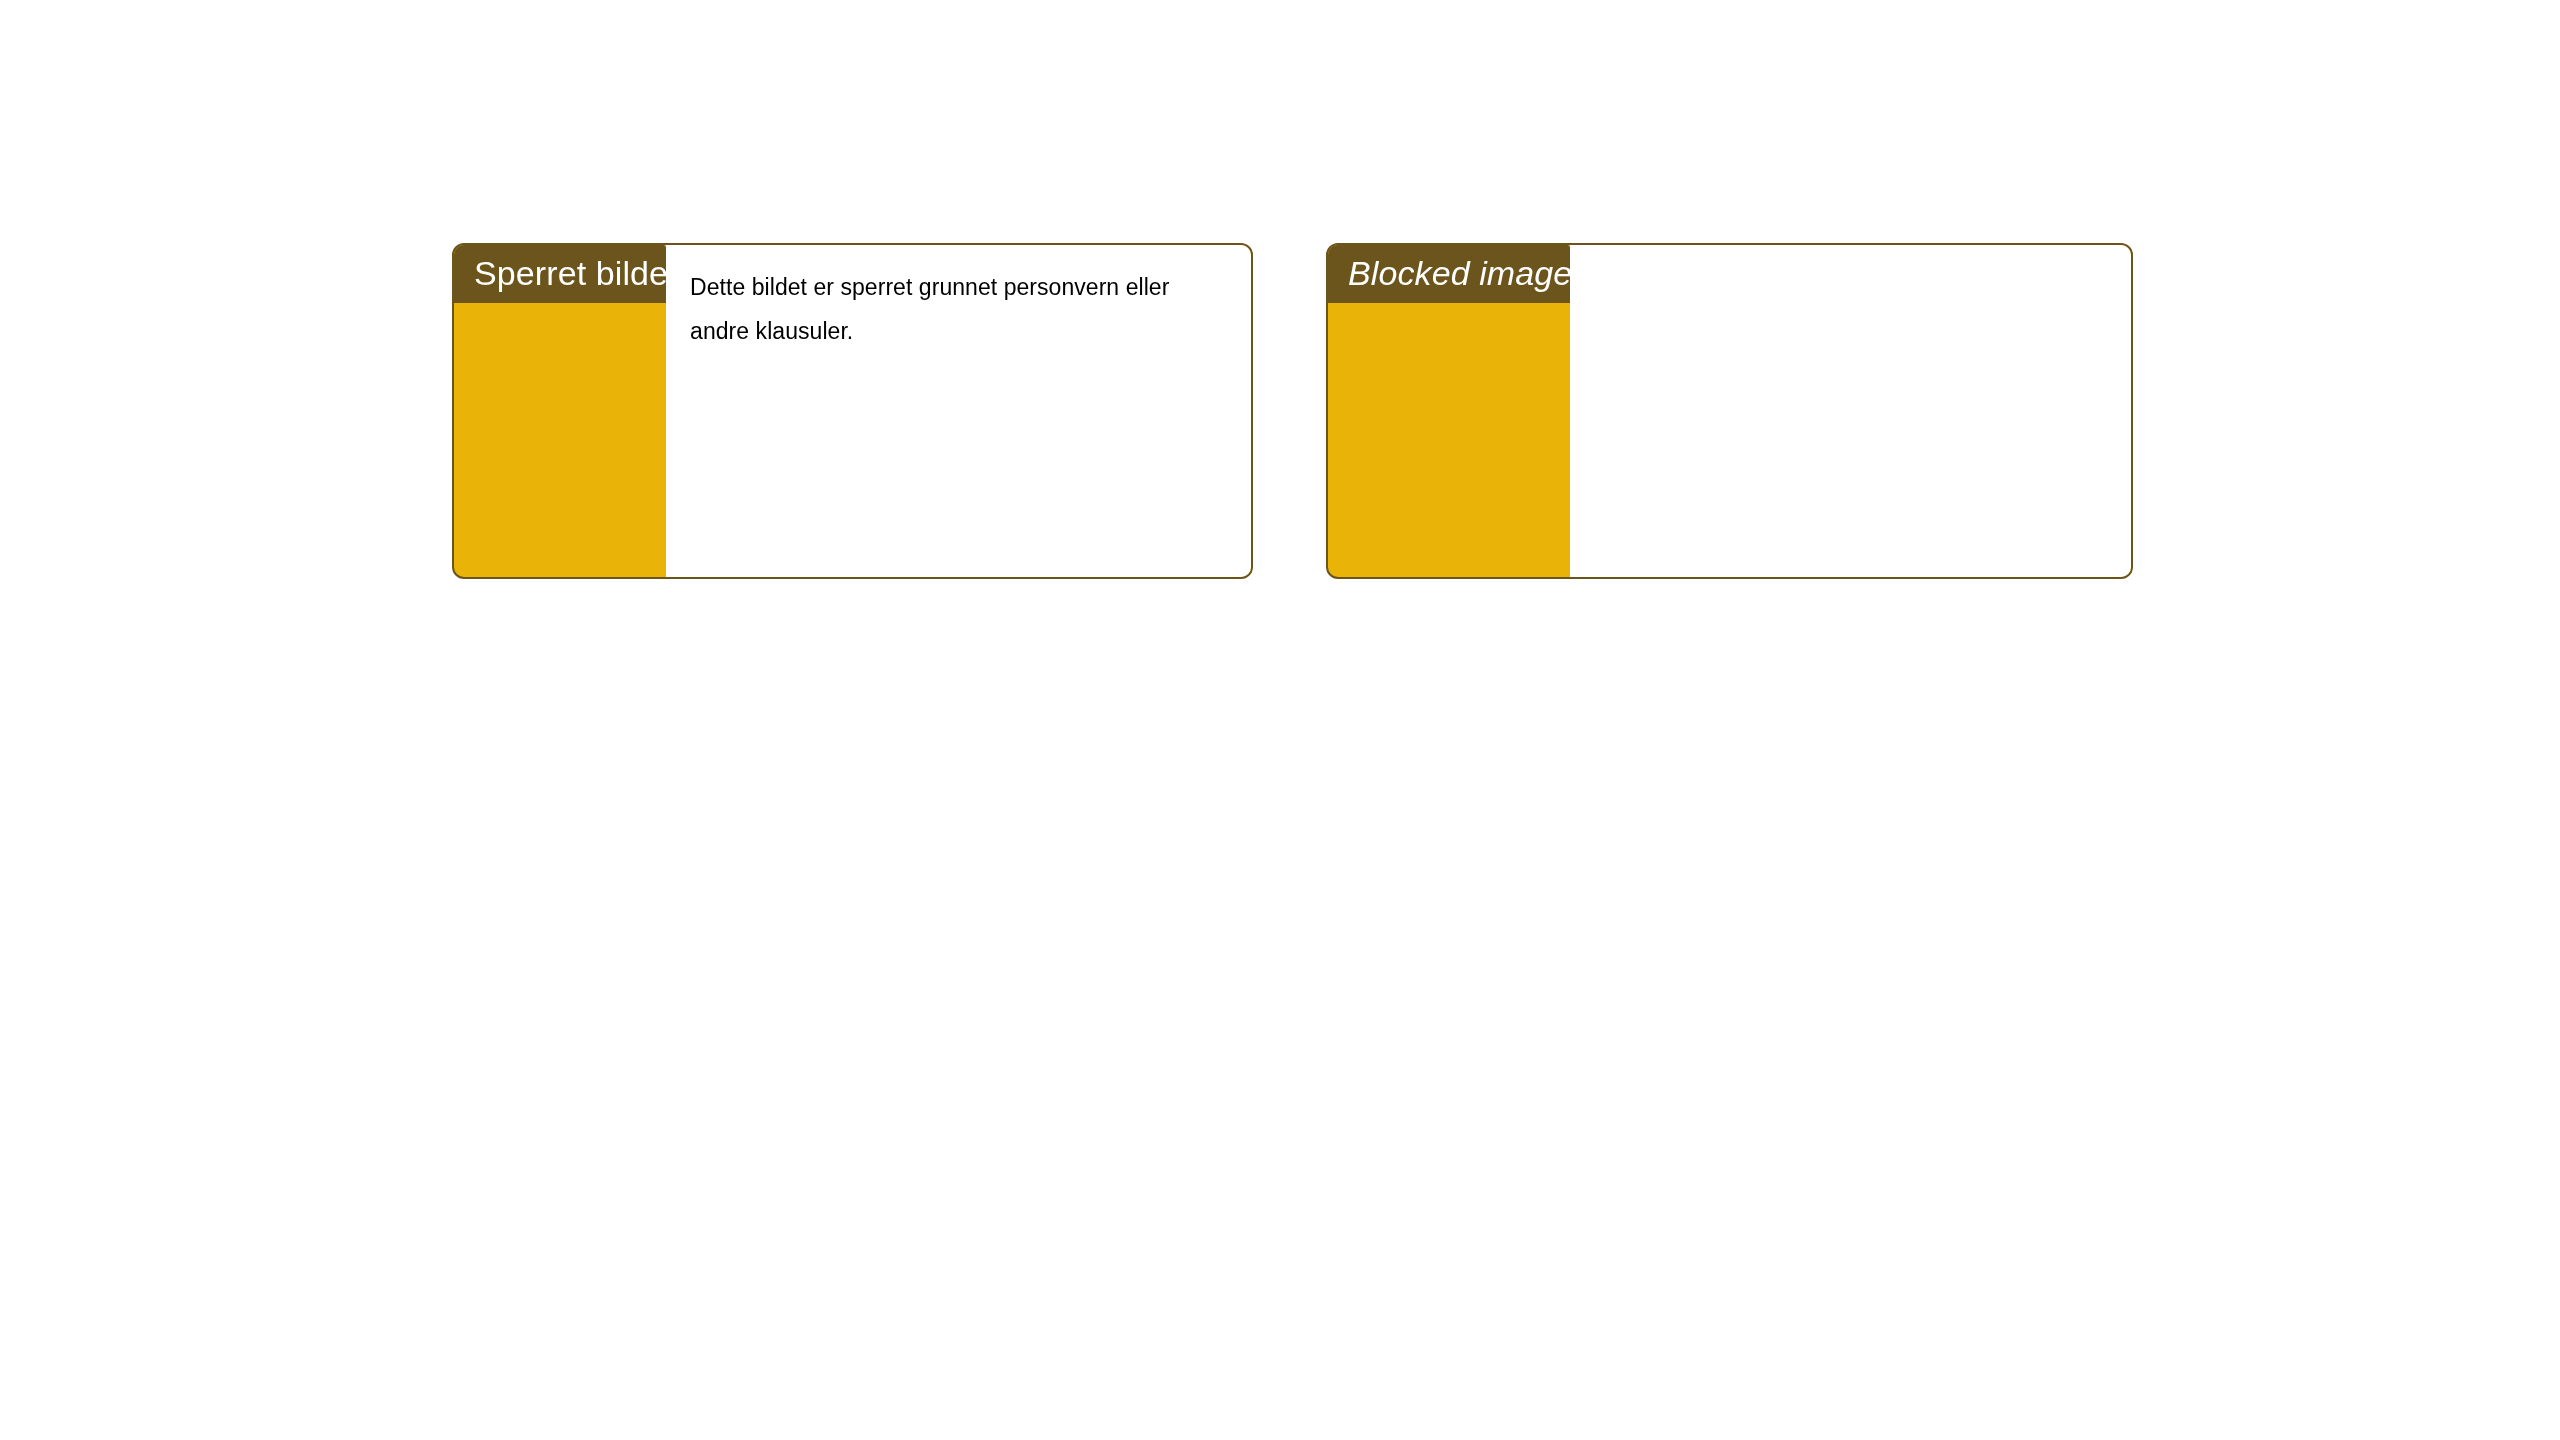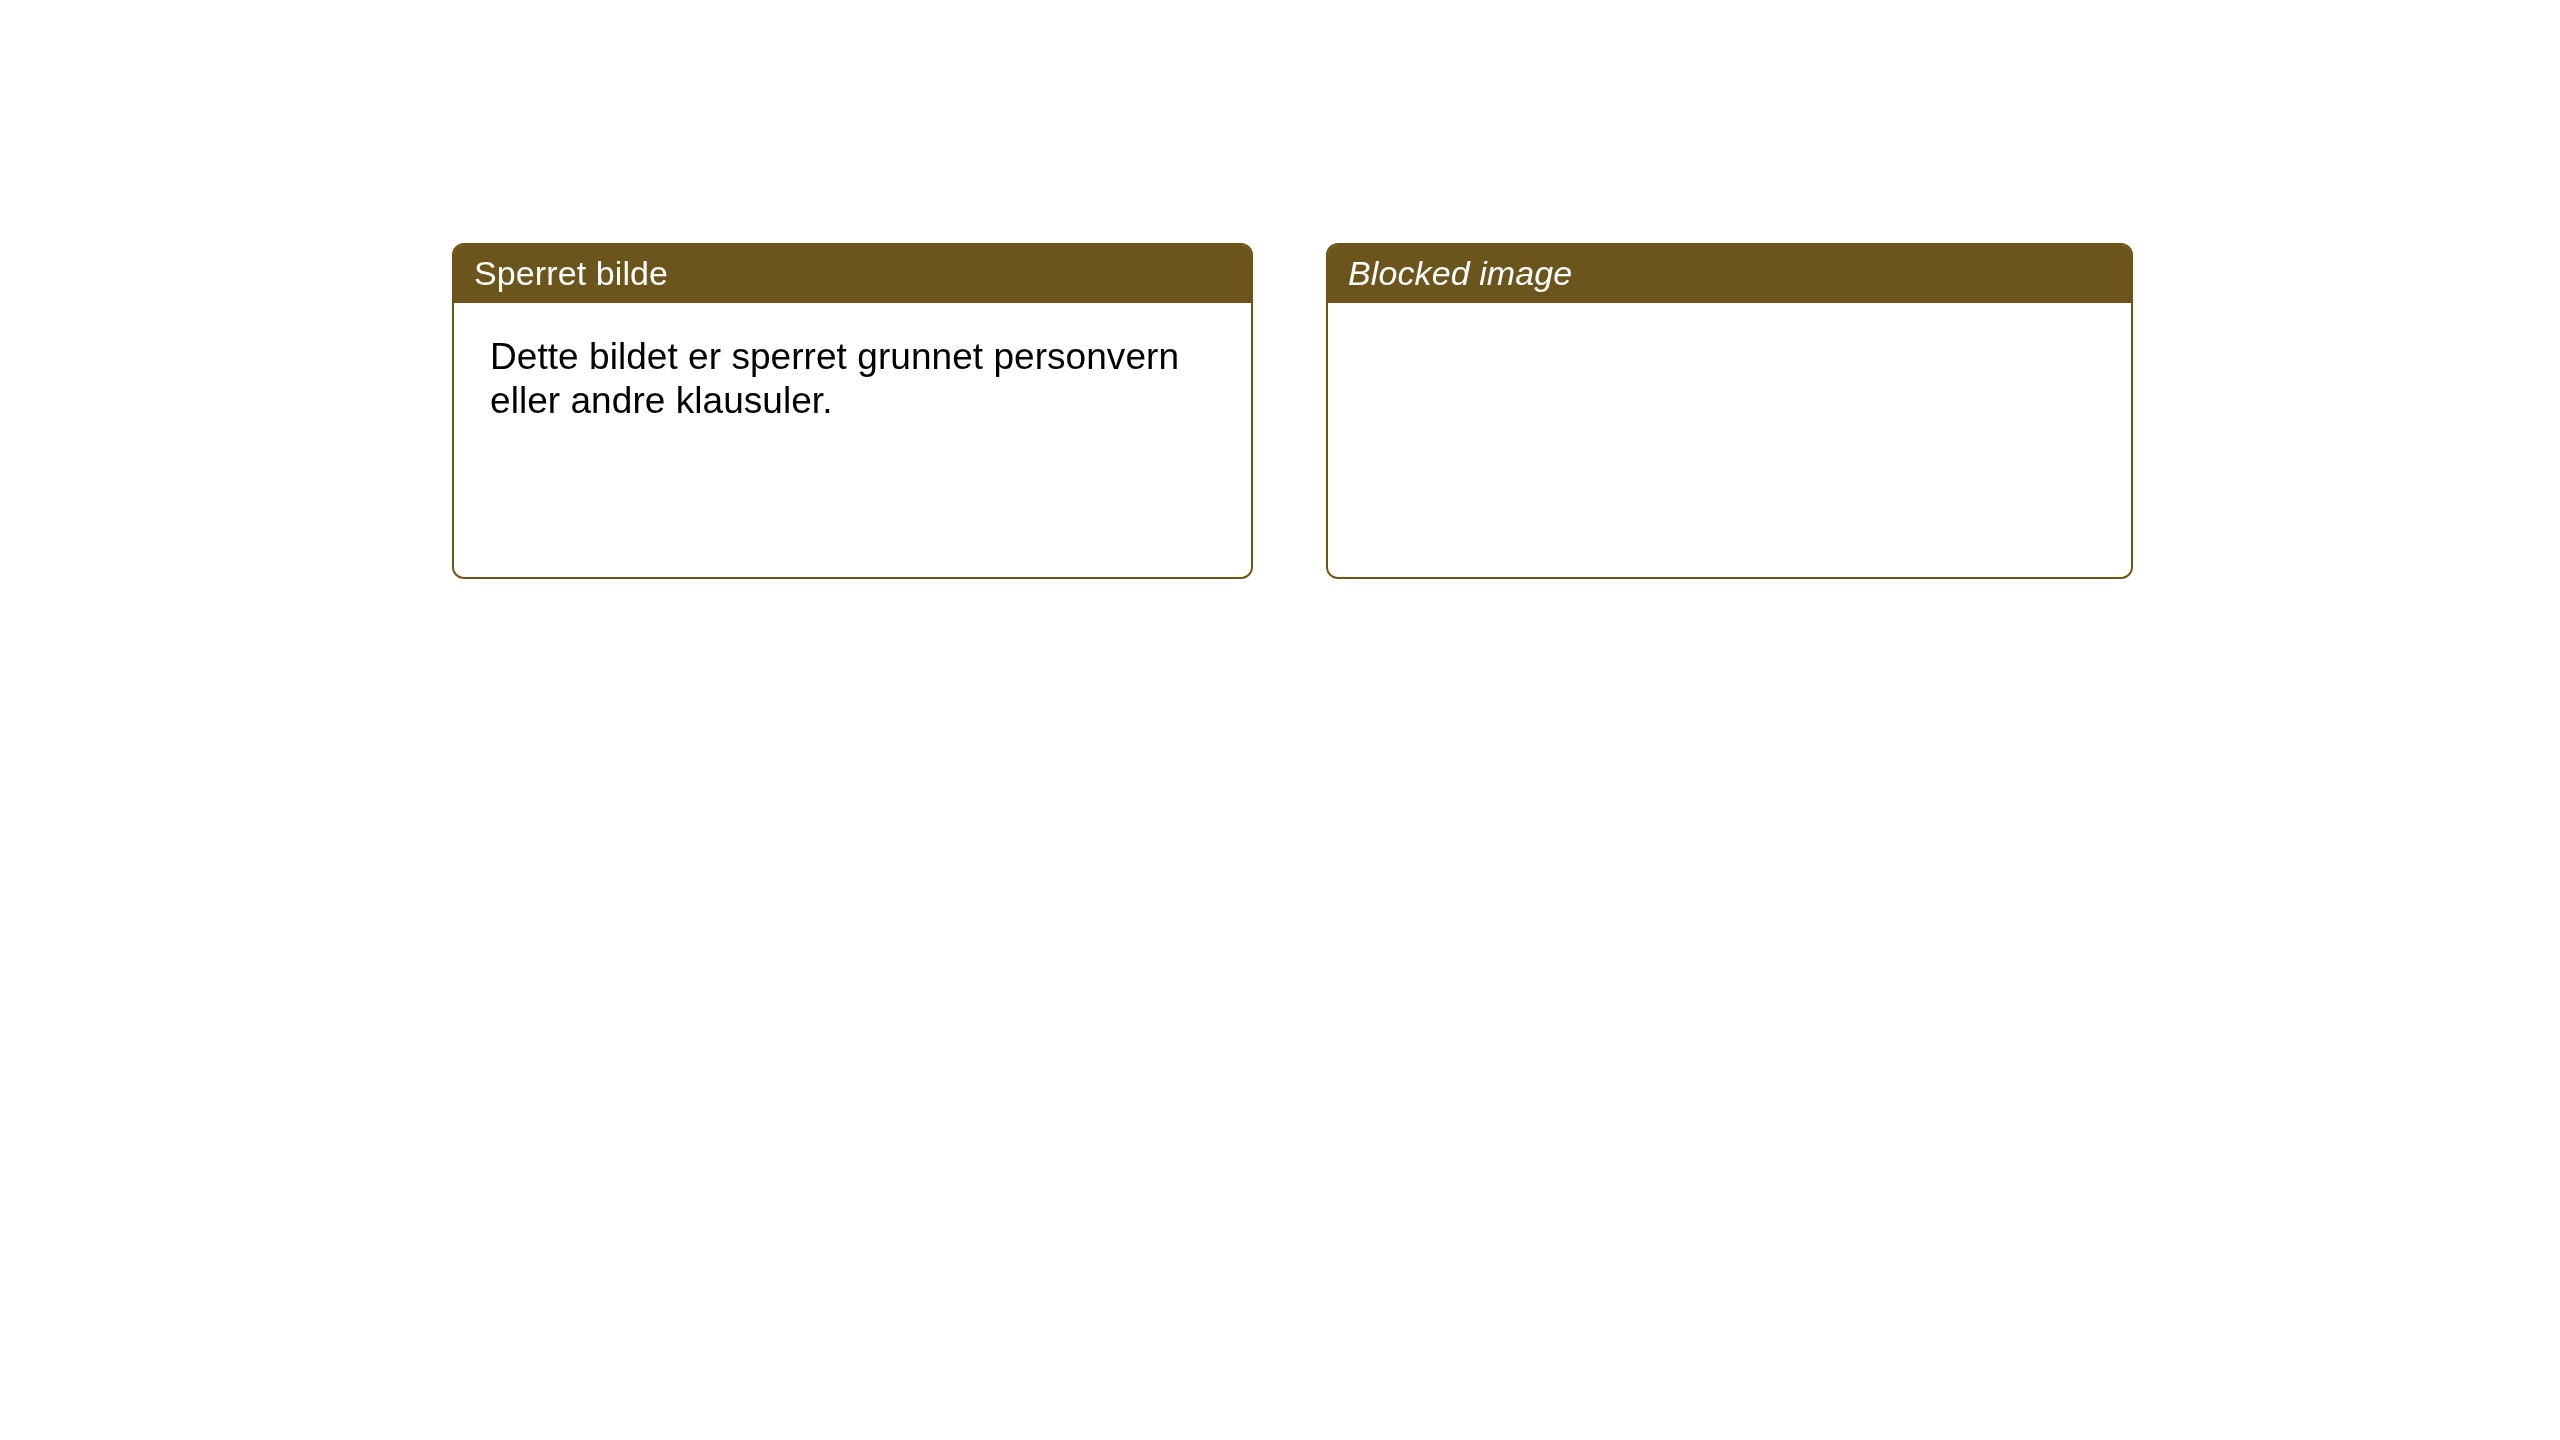--- a/index.html
+++ b/index.html
@@ -27,21 +27,21 @@
     gap: 73px;
   }
 
   .notice-card {
     background: #eab308;
     border: 2px solid #6B551C;
     border-radius: 12px;
     box-sizing: border-box;
     overflow: hidden;
     display: flex;
-    flex-direction: column;
+    flex-direction: row;
     height: 336px;
   }
   .notice-card.card-no { width: 801px; }
   .notice-card.card-en { width: 807px; font-style: italic; }
 
   .card-header {
     background: #6B551C;
     color: #ffffff;
     height: 60px;
     flex: 0 0 60px;
@@ -62,24 +62,24 @@
     white-space: nowrap;
   }
 
   .card-body {
     flex: 1 1 auto;
     padding: 20px 24px 0 24px;
     box-sizing: border-box;
     background: #ffffff;
   }
   .card-paragraph {
-    font-size: 37px;
+    font-size: 23px;
     line-height: 44px;
     color: #000000;
-    margin: 12px;
+    margin: 0;
     letter-spacing: 0.05px;
   }
   .card-paragraph + .card-paragraph {
     margin-top: 44px;
   }
   .card-no .card-paragraph { max-width: 700px; }
   .card-en .card-paragraph { max-width: 700px; }
 </style>
 </head>
 <body>

